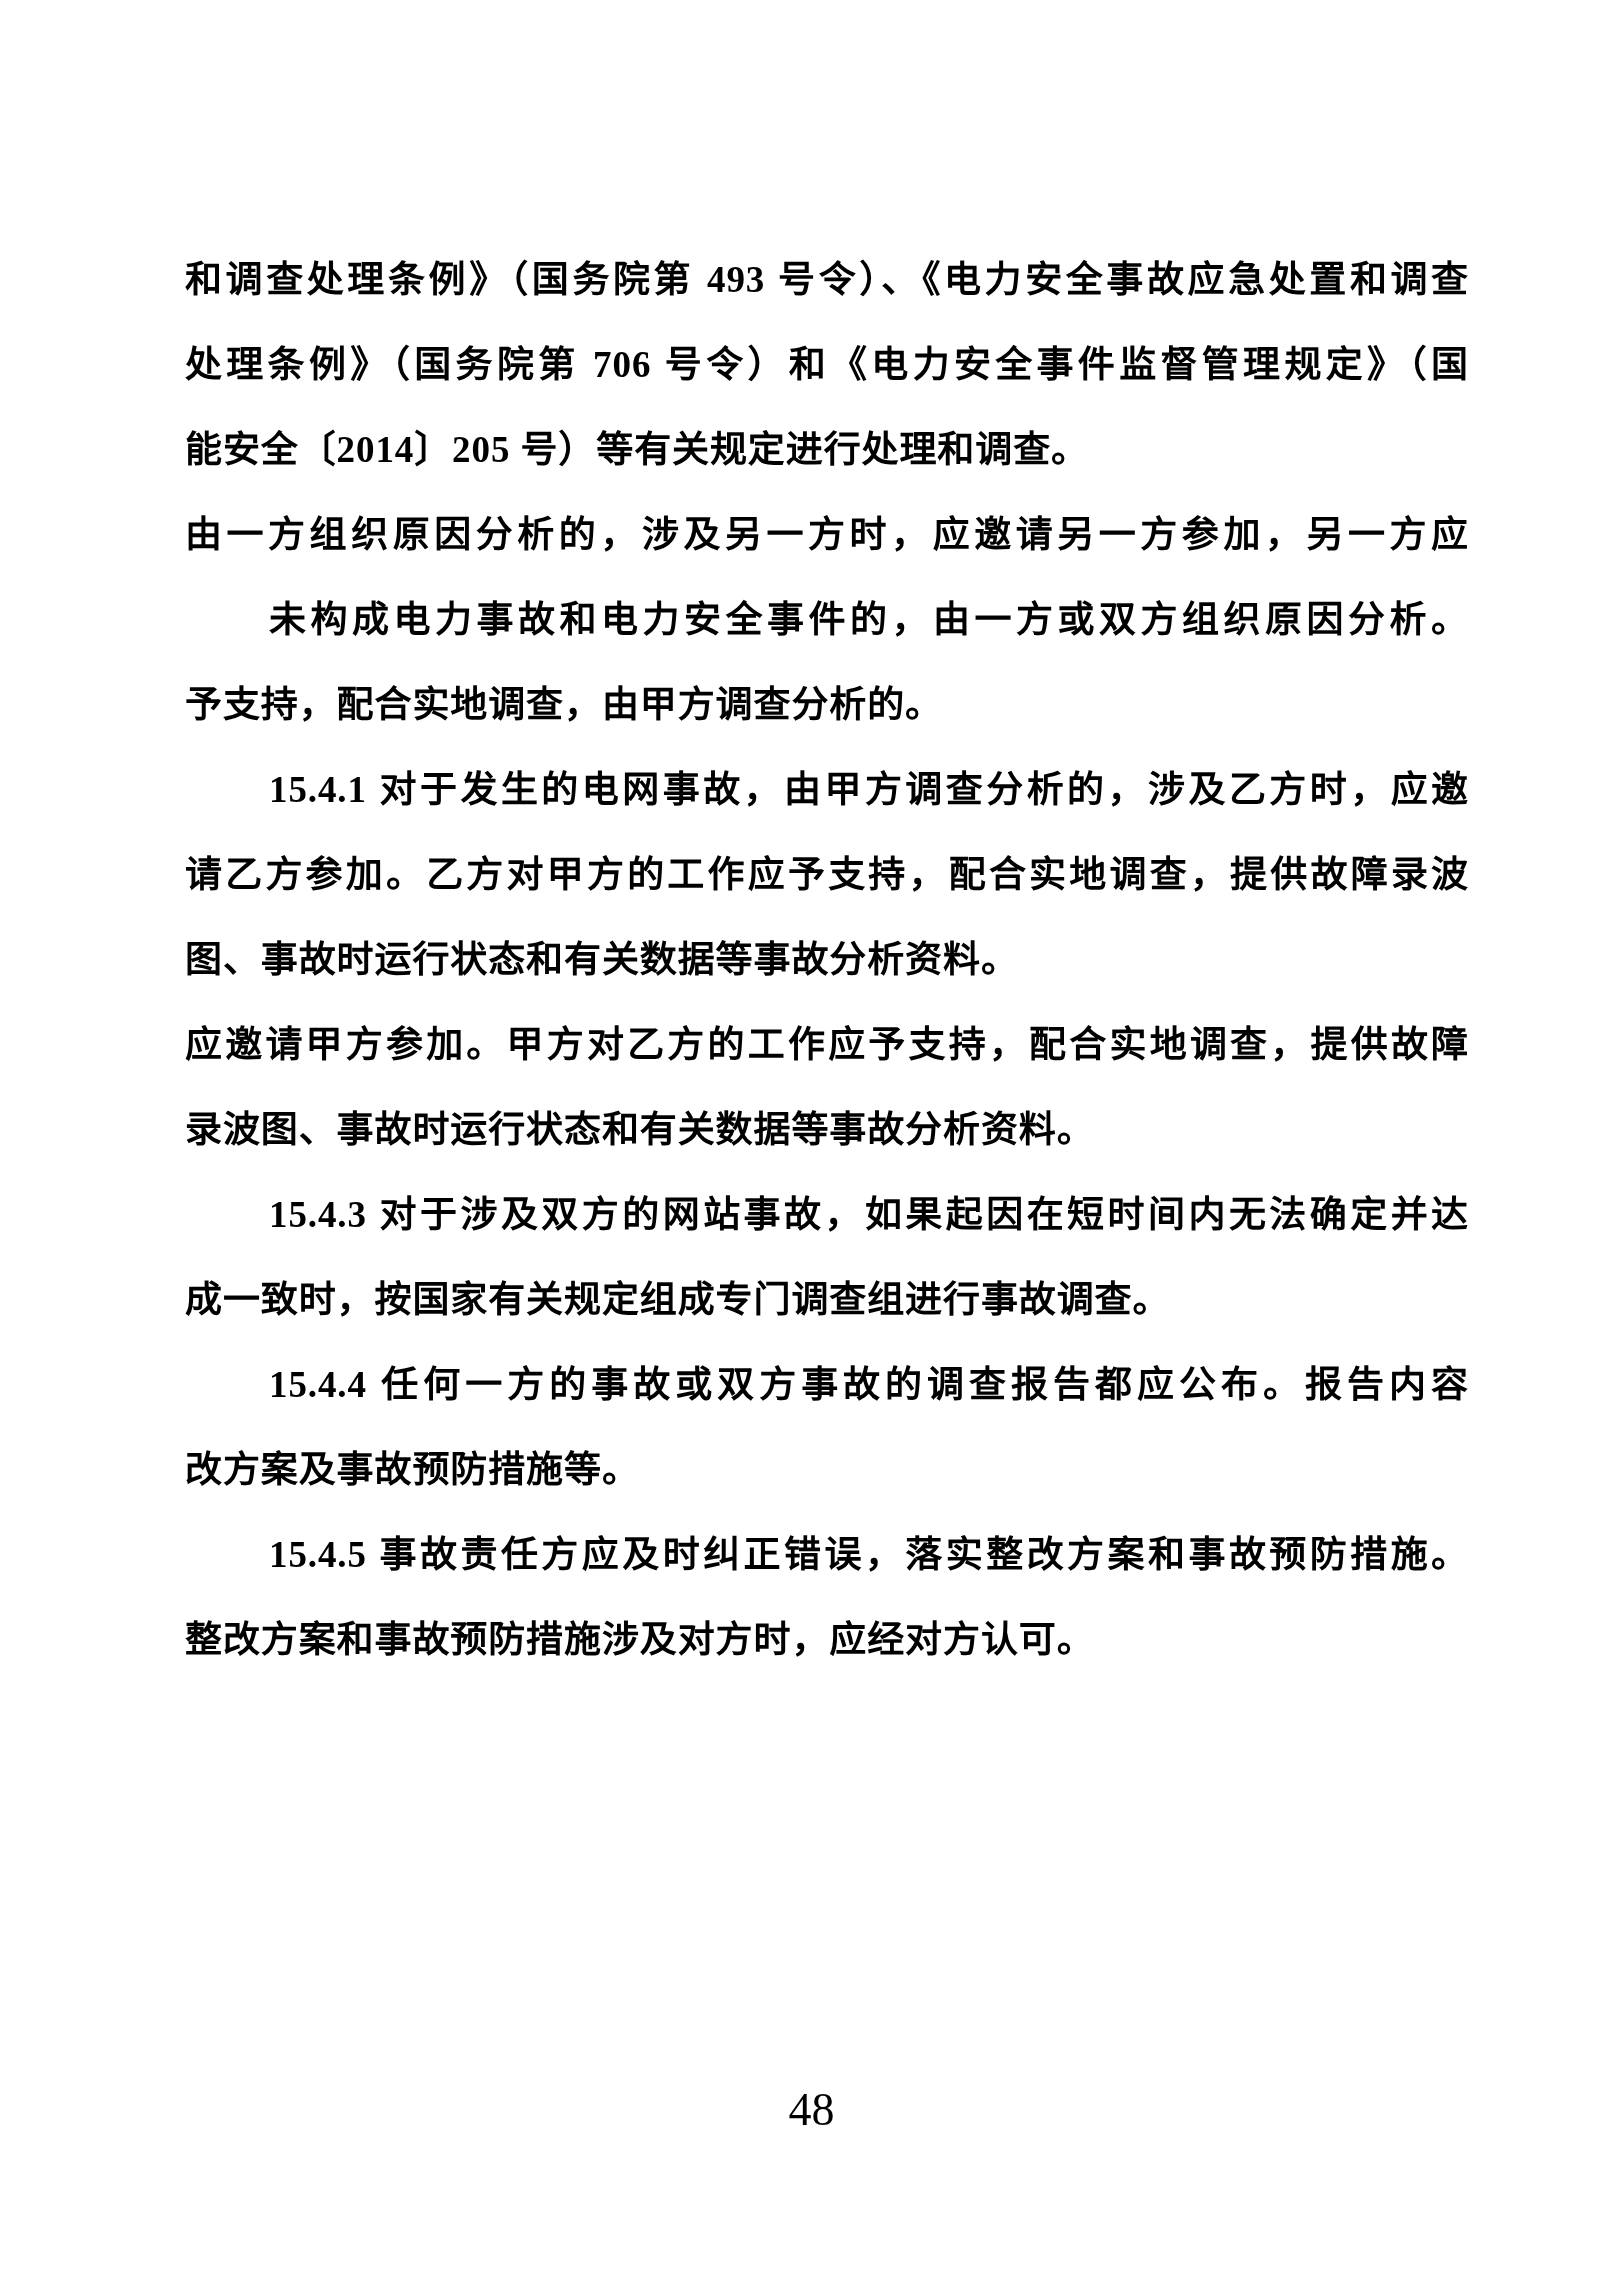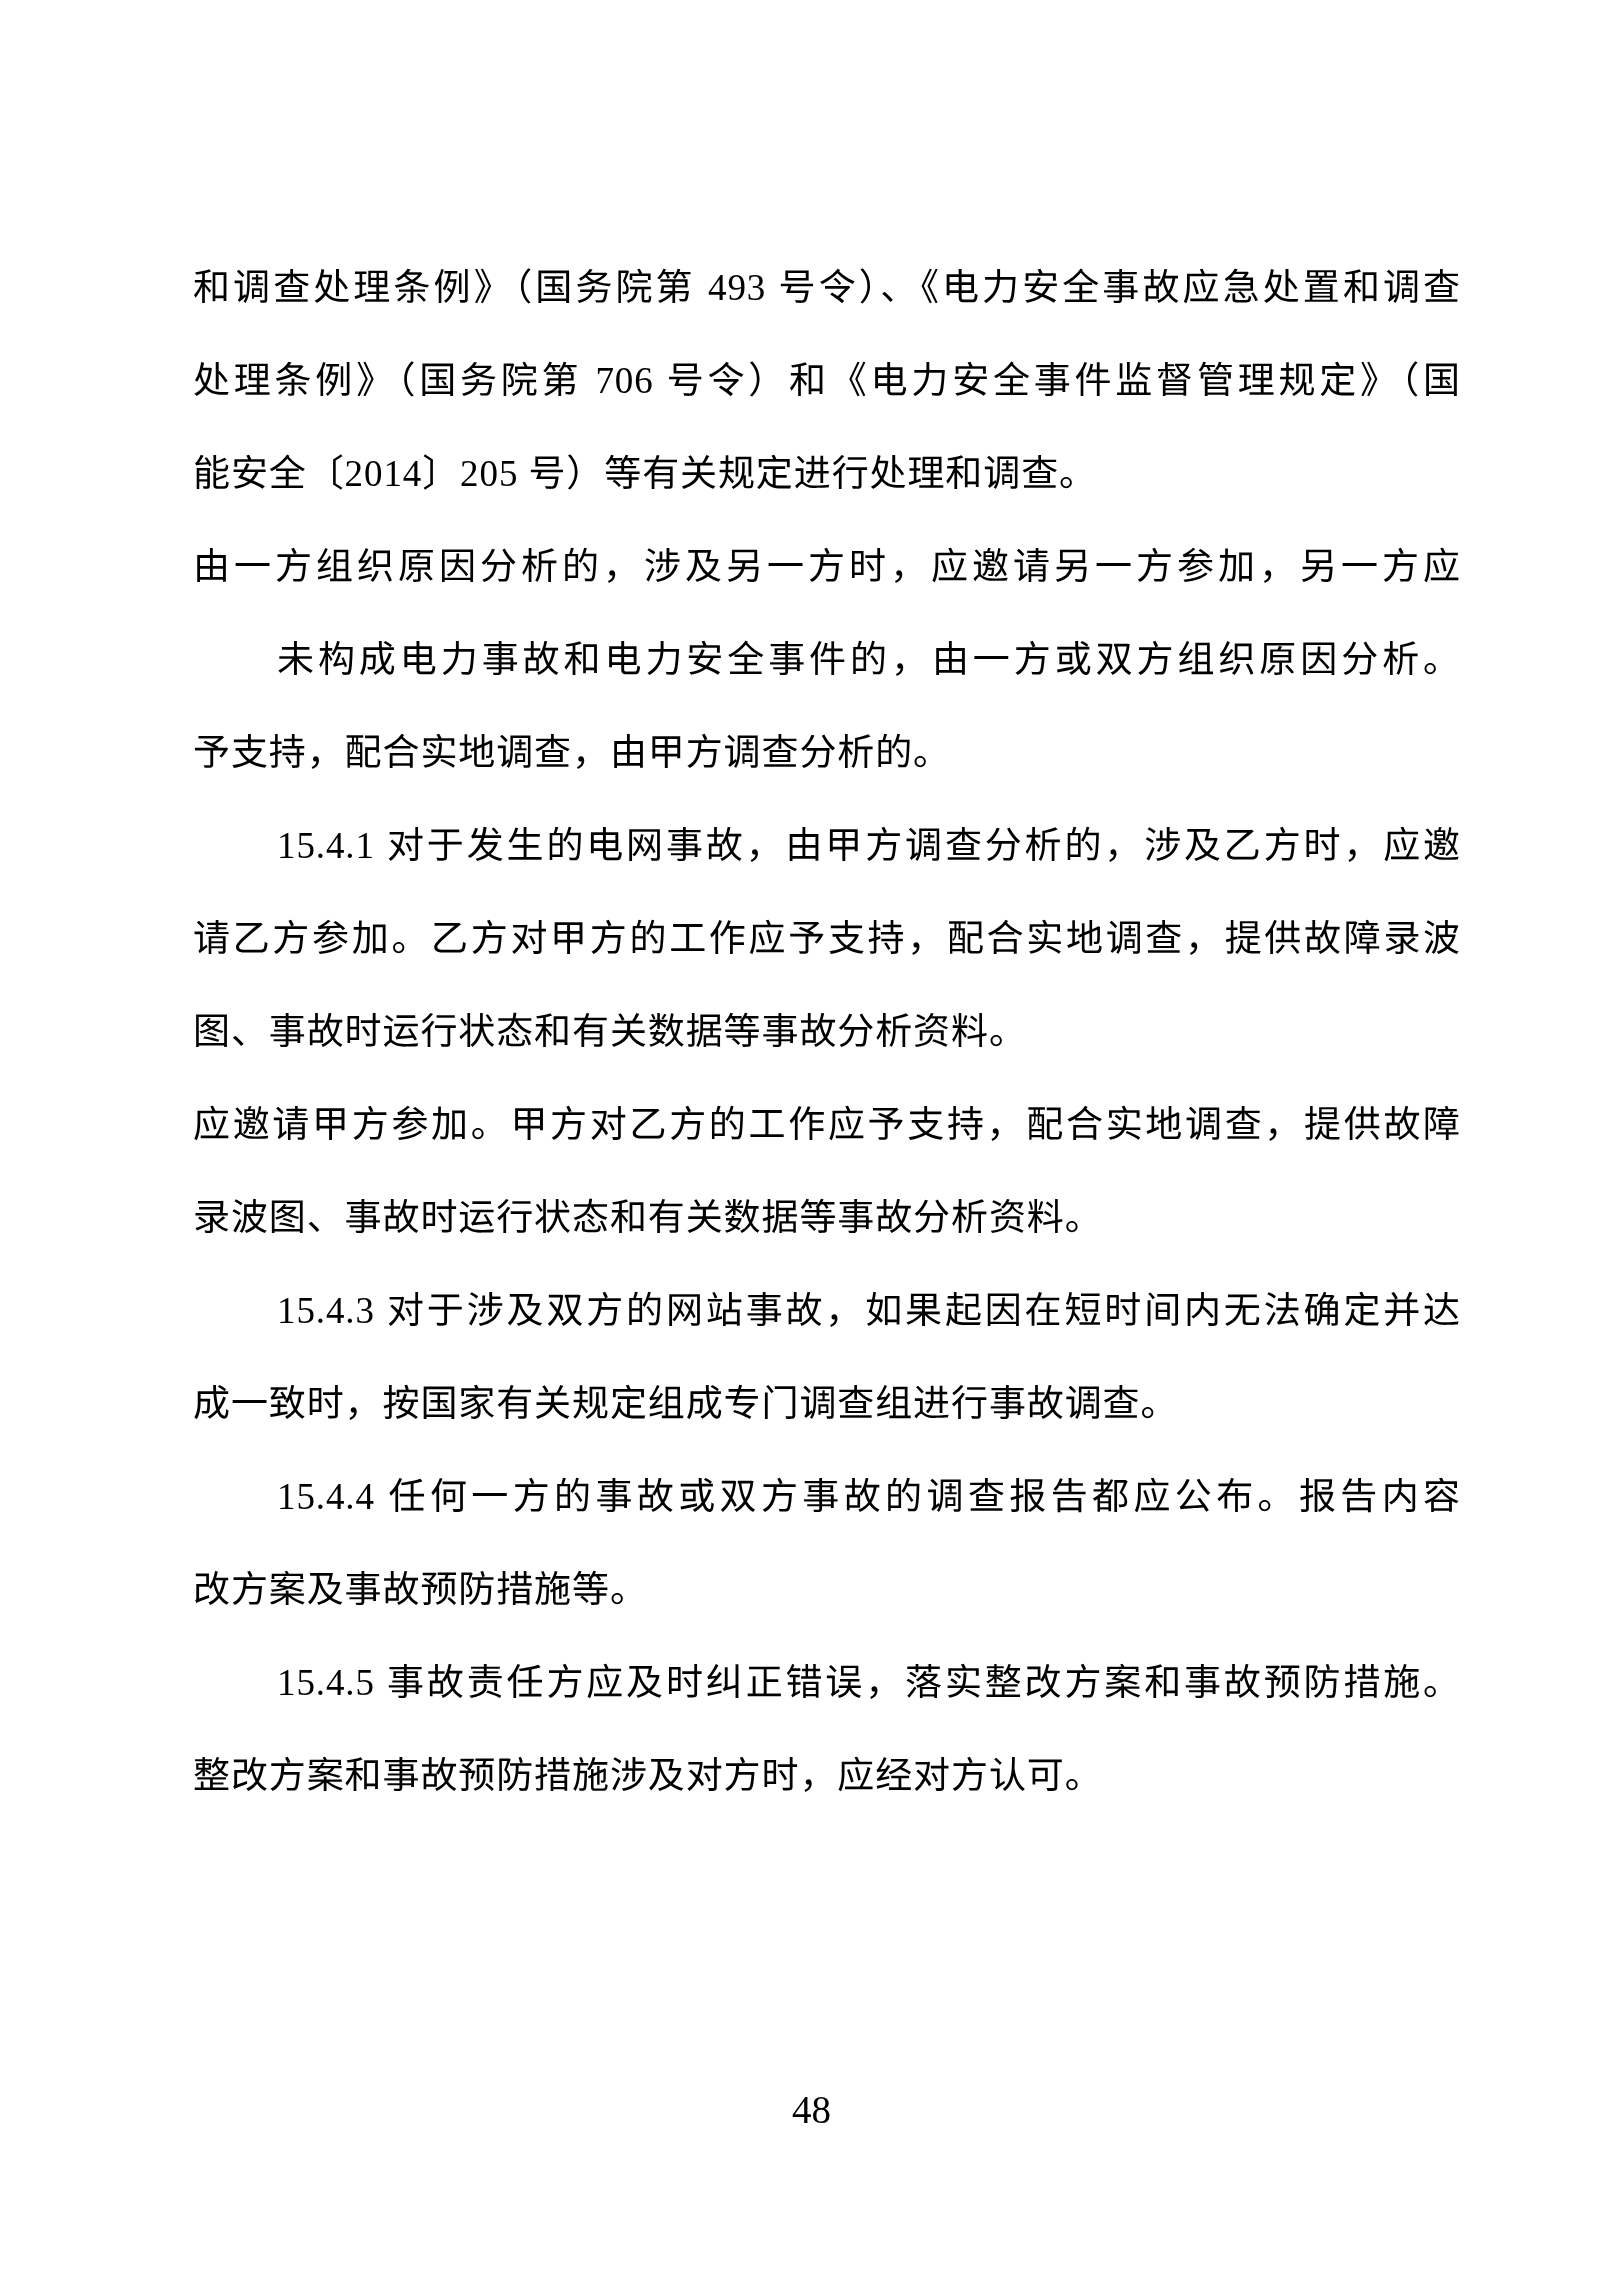--- a/index.html
+++ b/index.html
@@ -20,45 +20,45 @@
     inset: 0;
     background: #ffffff;
   }
   .text-block {
     position: absolute;
     left: 185px;
     top: 237px;
     width: 1284px;
   }
   .line {
-    margin: 8px;
+    margin: 0;
     padding: 0;
     font-size: 37px;
     line-height: 85px;
     letter-spacing: 0.9px;
     text-align: left;
-    font-weight: 400;
+    font-weight: 700;
   }
   .line.justify {
     text-align: justify;
     text-align-last: justify;
     -moz-text-align-last: justify;
   }
   .line.indent {
     text-indent: 84px;
   }
   .page-footer {
     position: absolute;
     left: 0;
     top: 2087px;
     width: 100%;
     text-align: center;
   }
   .page-number {
-    font-size: 39px;
+    font-size: 46px;
     line-height: 45px;
     display: inline-block;
   }
 </style>
 </head>
 <body>
 
 <div class="page">
 
   <main class="text-block">

